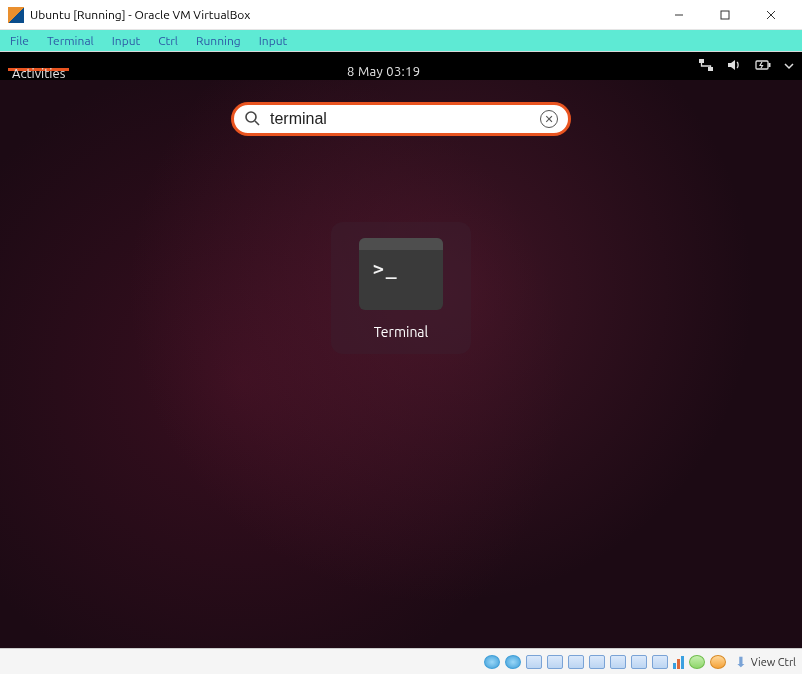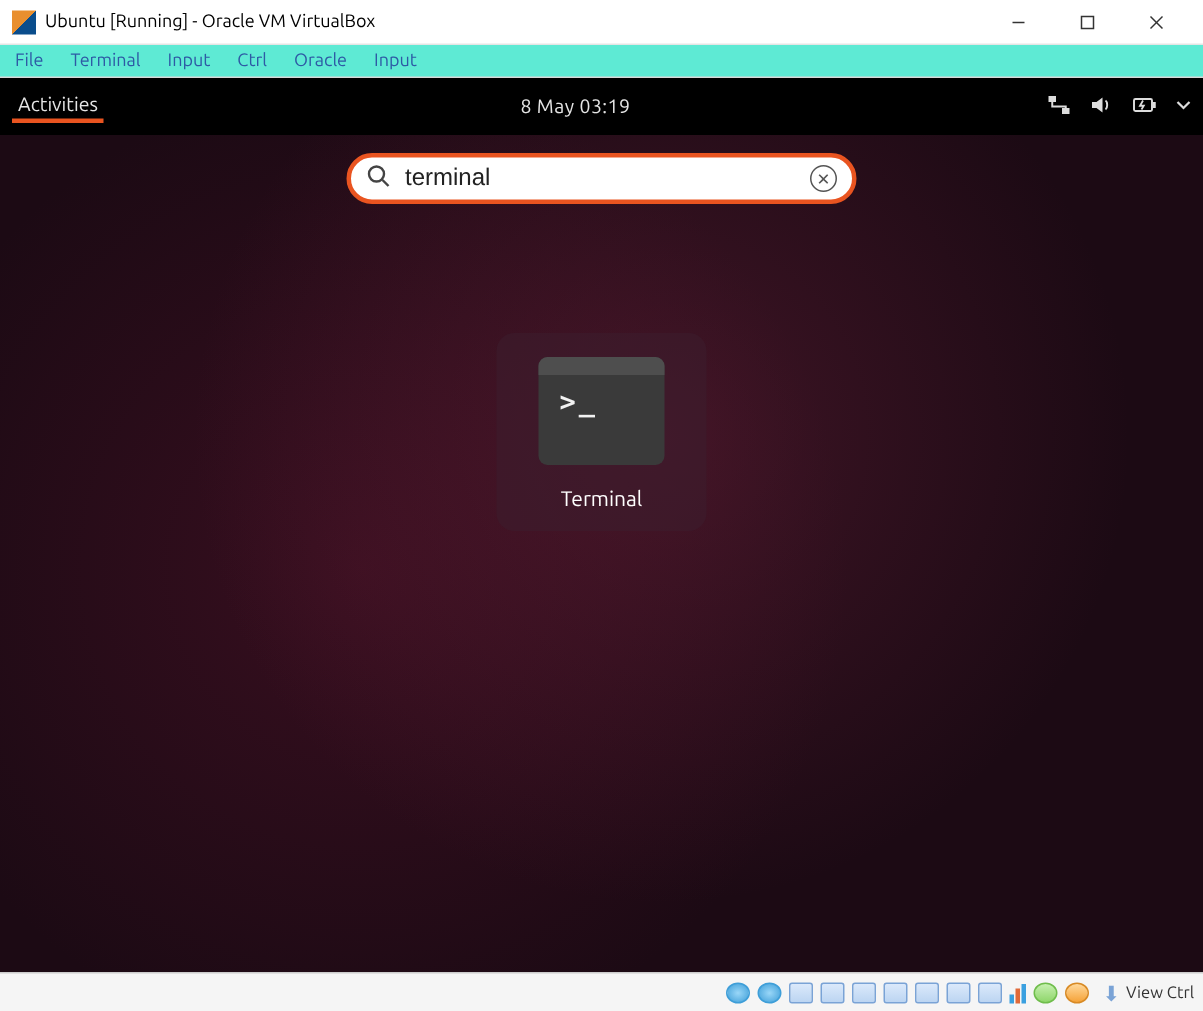--- a/index.html
+++ b/index.html
@@ -54,27 +54,26 @@
     height: 596px; 
     background:
       radial-gradient(circle at 55% 40%, rgba(130,40,70,.35), rgba(0,0,0,0) 55%),
       radial-gradient(circle at 30% 55%, rgba(90,20,45,.45), rgba(0,0,0,0) 50%),
       #1c0a14;
     overflow: hidden;
   }
 
   
   .gnome-top {
-    height: 38px;
+    height: 28px;
     background: #000;
     color: #e5e5e5;
     display: flex;
-    align-items: center;
     font-size: 13px;
-    padding: 0 8px;
+    padding: 12px 8px;
   }
   .activities {
     padding: 2px 4px;
     border-bottom: 3px solid #e95420;
   }
   .clock { flex: 1; text-align: center; letter-spacing: .3px; }
   .status-icons { display: flex; gap: 12px; align-items: center; }
 
   
   .search-wrap {
@@ -184,21 +183,21 @@
         <line x1="9" y1="1" x2="1" y2="9" stroke="#333"></line>
       </svg>
   </div>
 </div>
 
 <div class="vb-menubar">
   <span>File</span>
   <span>Terminal</span>
   <span>Input</span>
   <span>Ctrl</span>
-  <span>Oracle</span>
+  <span>Running</span>
   <span>Input</span>
 </div>
 
 <div class="guest">
 
   <div class="gnome-top">
     <div class="activities">Activities</div>
     <div class="clock">8 May  03:19</div>
     <div class="status-icons">
       <span>

